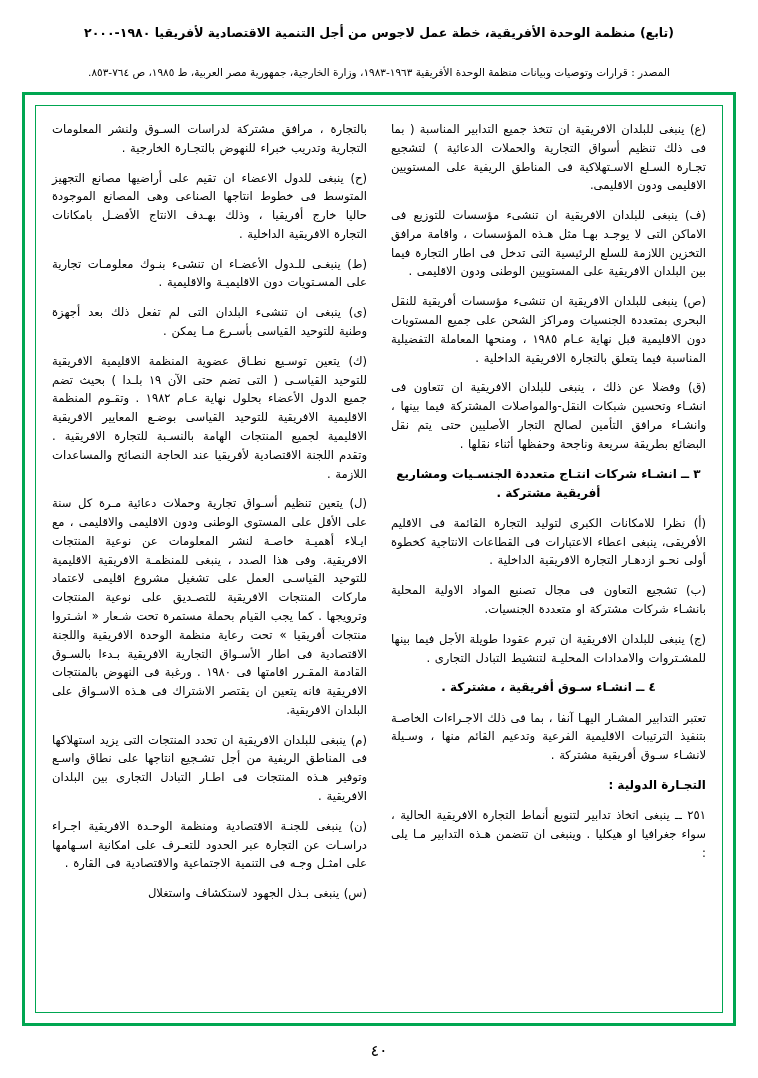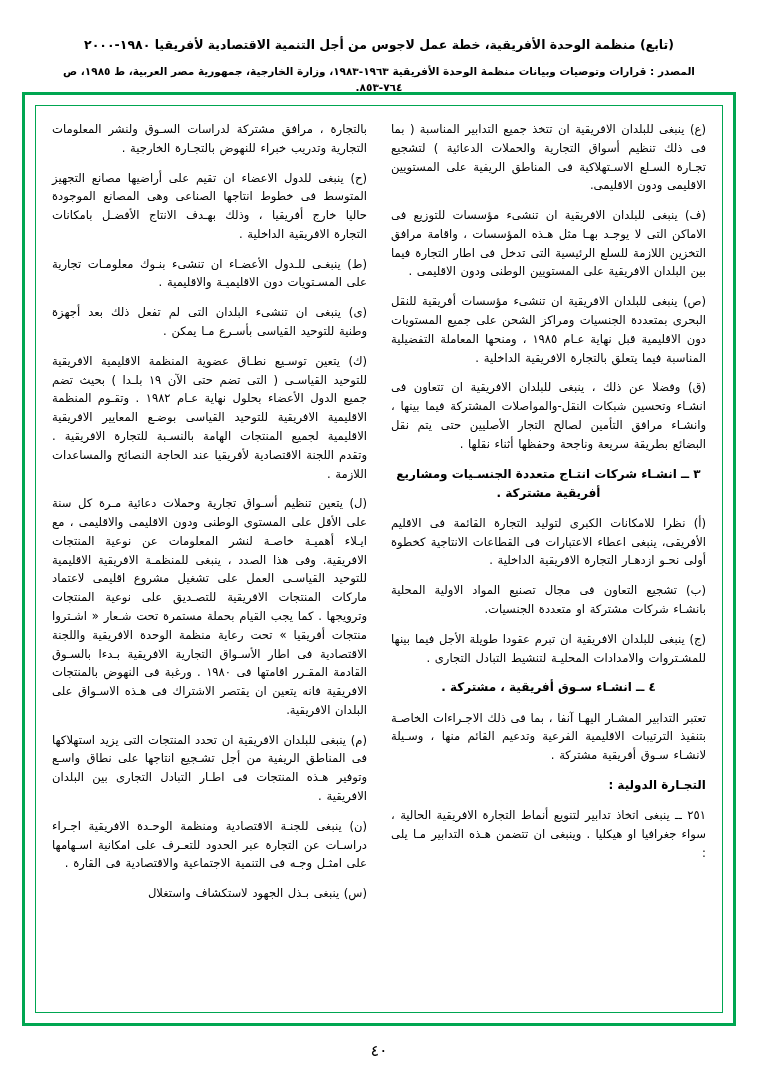--- a/index.html
+++ b/index.html
@@ -13,37 +13,37 @@
     font-family: "DejaVu Sans", "Liberation Sans", sans-serif;
     color: #000000;
     position: relative;
     overflow: hidden;
   }
   .page {
     width: 758px;
     height: 1078px;
     position: relative;
     box-sizing: border-box;
-    padding: 12px;
+    padding: 0;
   }
   .doc-header {
     text-align: center;
     padding: 24px 40px 0 40px;
   }
   .doc-title {
     font-size: 12.5px;
     font-weight: bold;
     letter-spacing: 0px;
     line-height: 1.5;
     direction: rtl;
   }
   .doc-source {
     font-size: 10.5px;
-    font-weight: bold;
-    margin-top: 9px;
+    font-weight: normal;
+    margin-top: 22px;
     direction: rtl;
     line-height: 1.5;
   }
   .frame {
     position: absolute;
     top: 92px;
     right: 22px;
     left: 22px;
     bottom: 52px;
     border: 3px solid #00a651;

